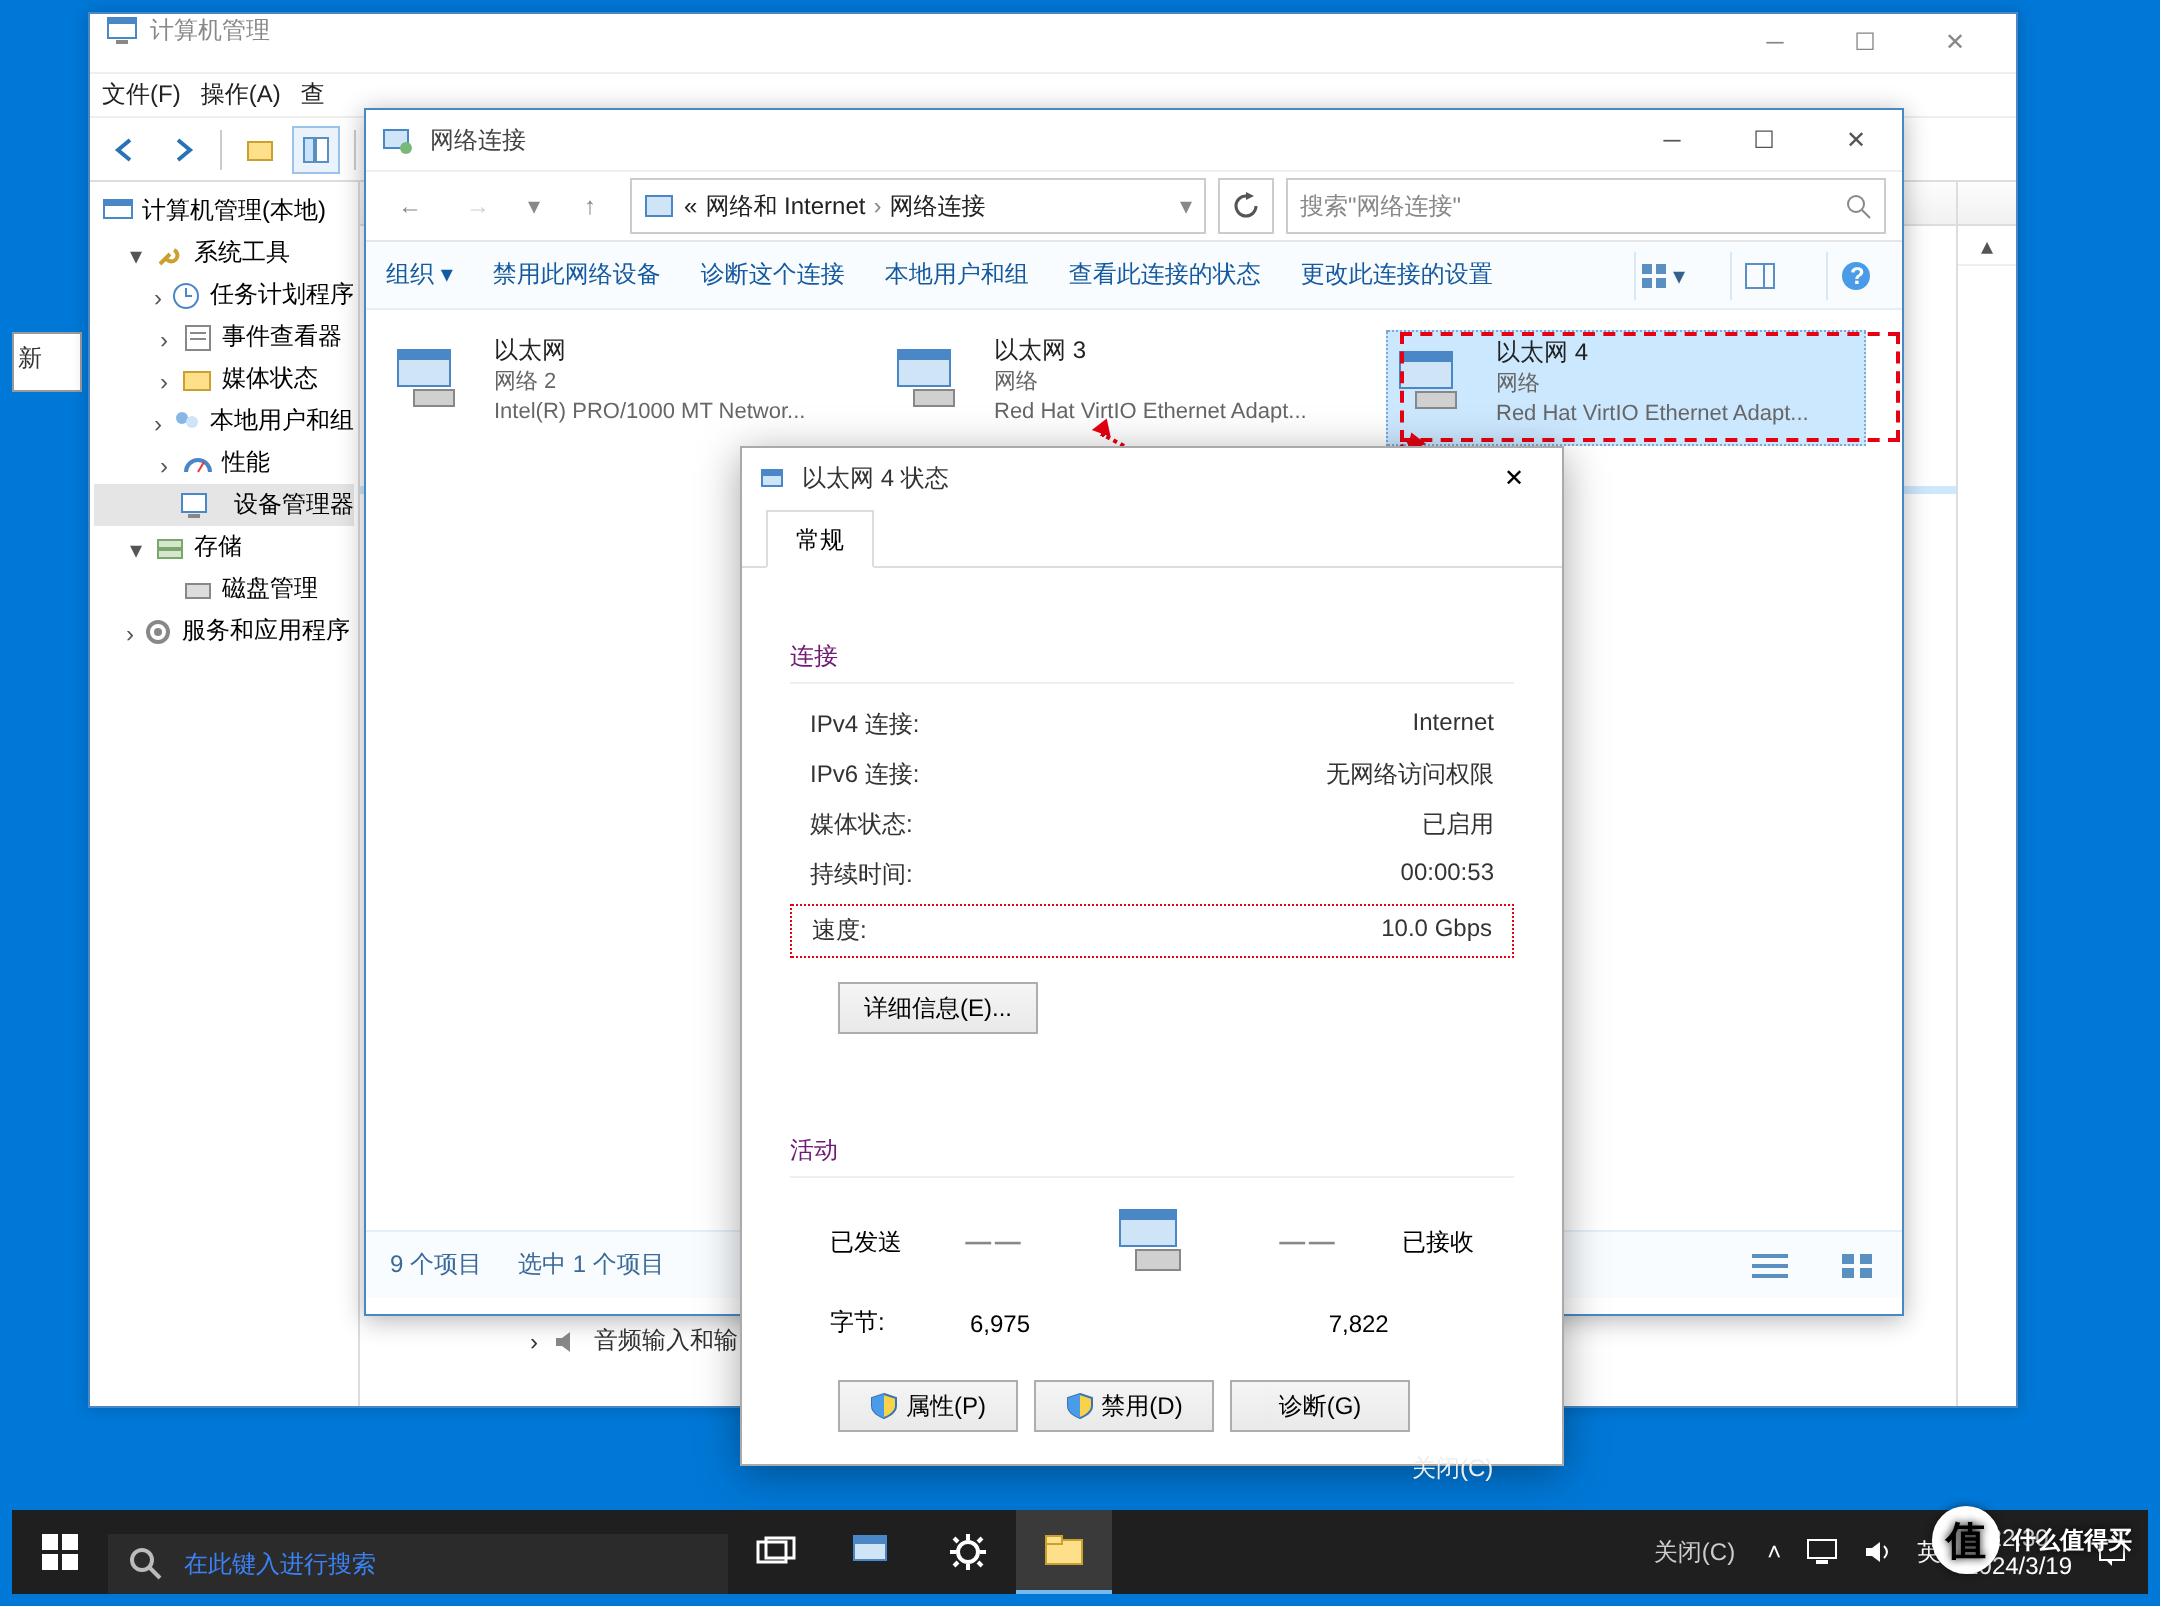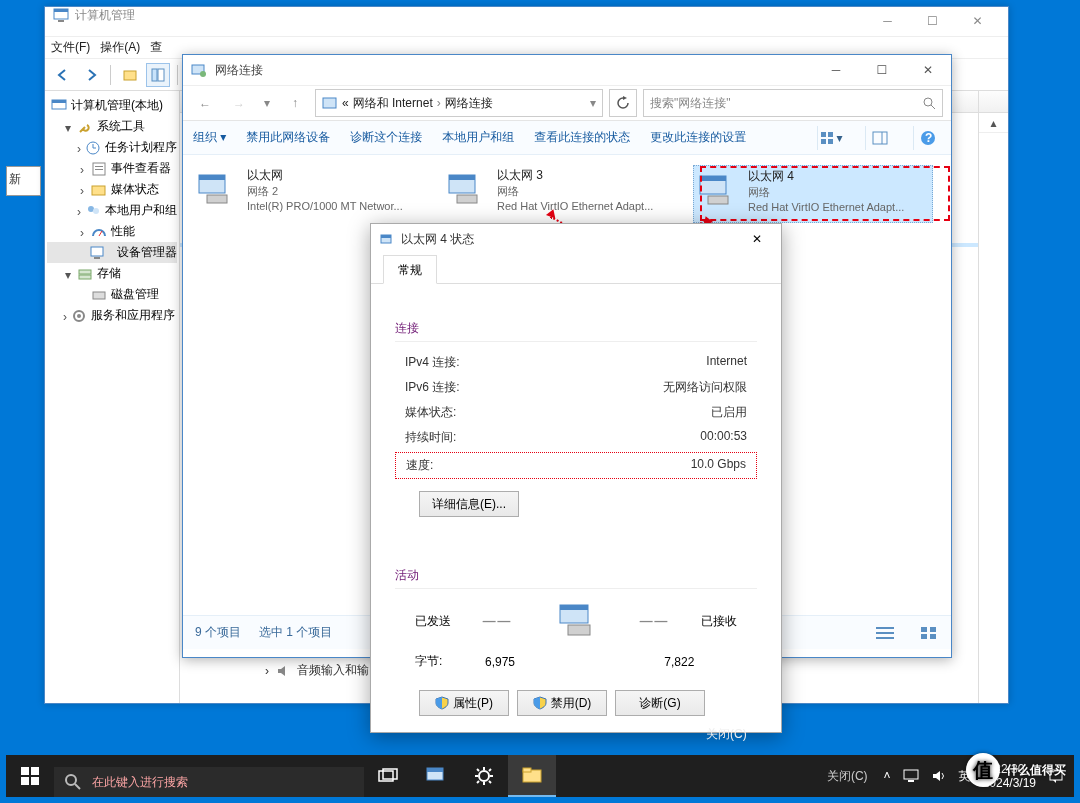--- a/index.html
+++ b/index.html
@@ -79,21 +79,21 @@
   .btn .shield { width:14px; height:14px; margin-right:4px; }
   .detail-row { padding: 10px 10px 0 24px; }
   .activity { margin-top: 50px; }
   .activity-row { display:flex; align-items:center; justify-content:space-between; padding: 4px 20px;}
   .activity-icon { width: 64px; height: 40px; display:flex; align-items:center; justify-content:center; }
   .dash { color:#888; font-size:18px; letter-spacing:2px;}
   .dlg-actions { display:flex; gap: 8px; padding-left: 24px; margin-top: 12px;}
   
   .taskbar { position: absolute; left: 0; right: 0; bottom: 0; height: 42px; background: #1f1f1f; display: flex; align-items: stretch; color: #fff; }
   .tb-start { width: 48px; display:flex; align-items:center; justify-content:center; }
-  .tb-search { flex: 0 0 310px; background: #2b2b2b; display:flex; align-items:center; padding: 0 10px; gap: 10px; color:#fca5a5; font-size:14px;margin-top:12px;}
+  .tb-search { flex: 0 0 310px; background: #2b2b2b; display:flex; align-items:center; padding: 0 10px; gap: 10px; color:#3b82f6; font-size:14px;margin-top:12px;}
   .tb-icon { width: 48px; display:flex; align-items:center; justify-content:center; }
   .tb-icon.active { background: #3a3a3a; border-bottom: 2px solid #76b9ed; }
   .tb-spacer { flex:1; display:flex; align-items:center; justify-content:flex-end; padding-right:6px; color:#ccc; font-size:11px;}
   .tray { display:flex; align-items:center; gap: 12px; padding: 0 10px; color:#fff; font-size:12px;}
   .tray .clock { text-align:center; line-height:1.2;}
   
   .wm { position:absolute; right:8px; bottom:10px; display:flex; align-items:center; gap:6px; color:#fff; font-size:20px; font-weight:bold; text-shadow:0 0 4px #000;}
   .wm .badge { width:34px; height:34px; border-radius:50%; background:#fff; color:#000; font-weight:bold; display:flex; align-items:center; justify-content:center; font-size:20px; box-shadow:0 0 4px rgba(0,0,0,.5);}
   
   svg { display:block; }

